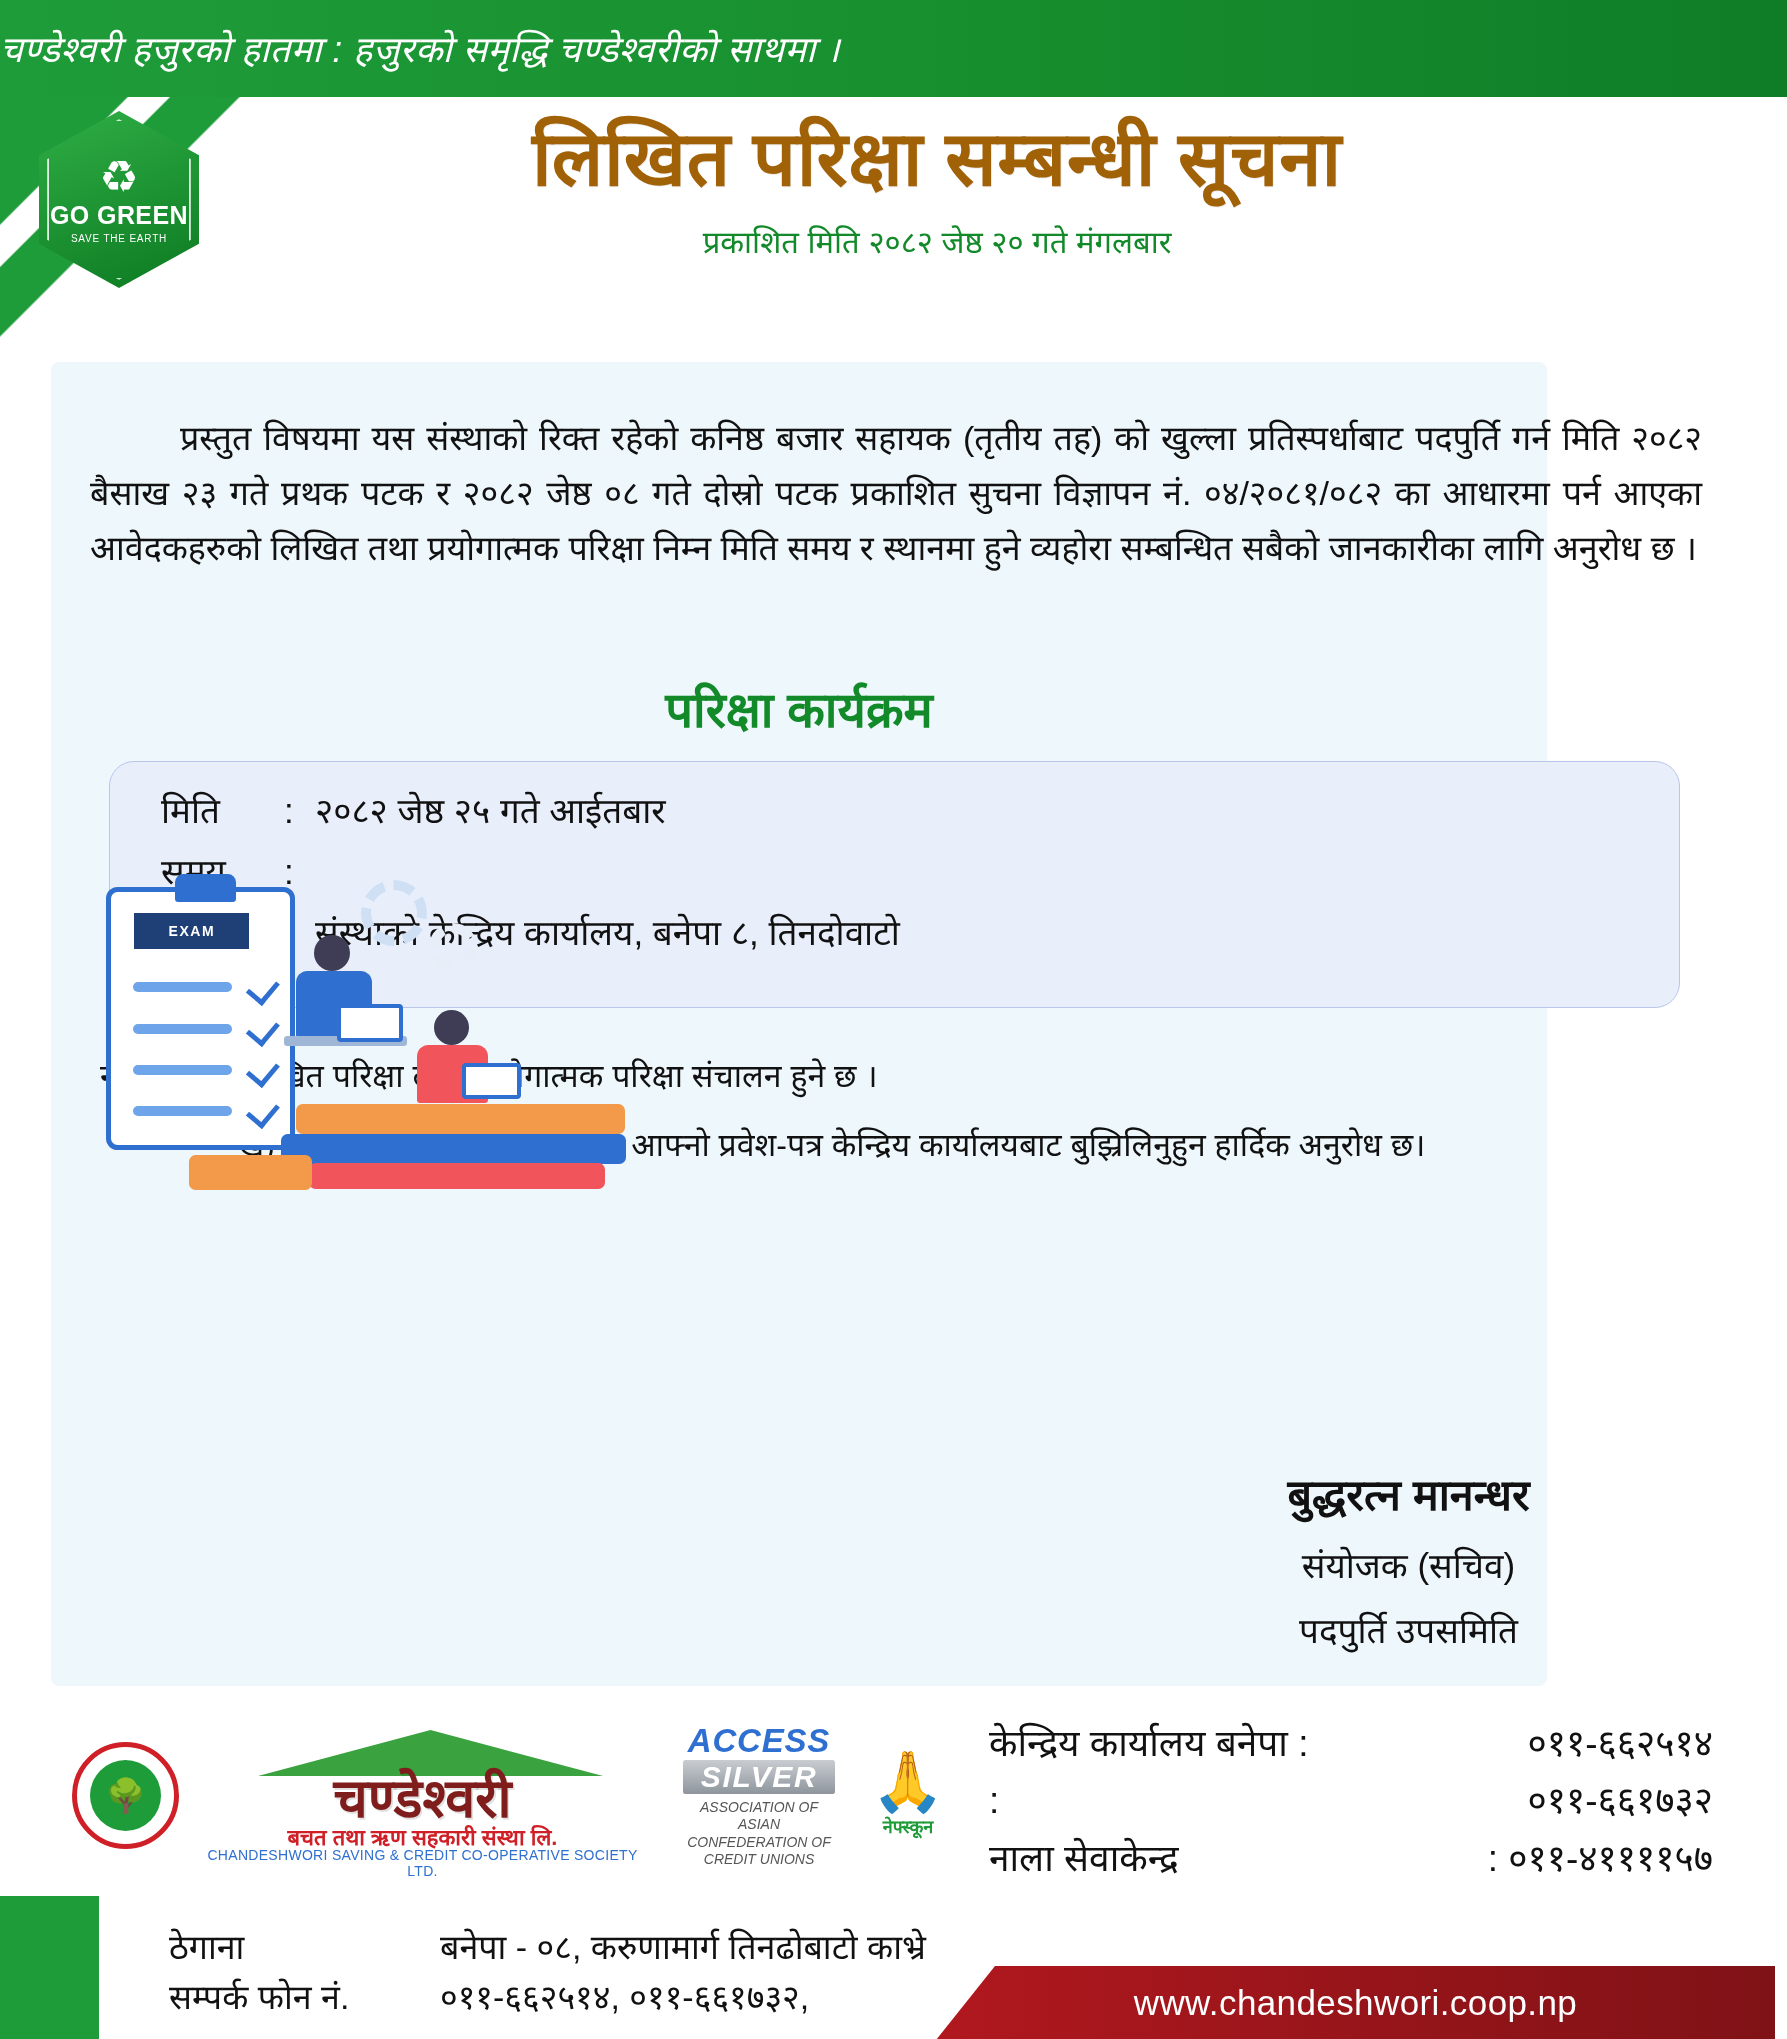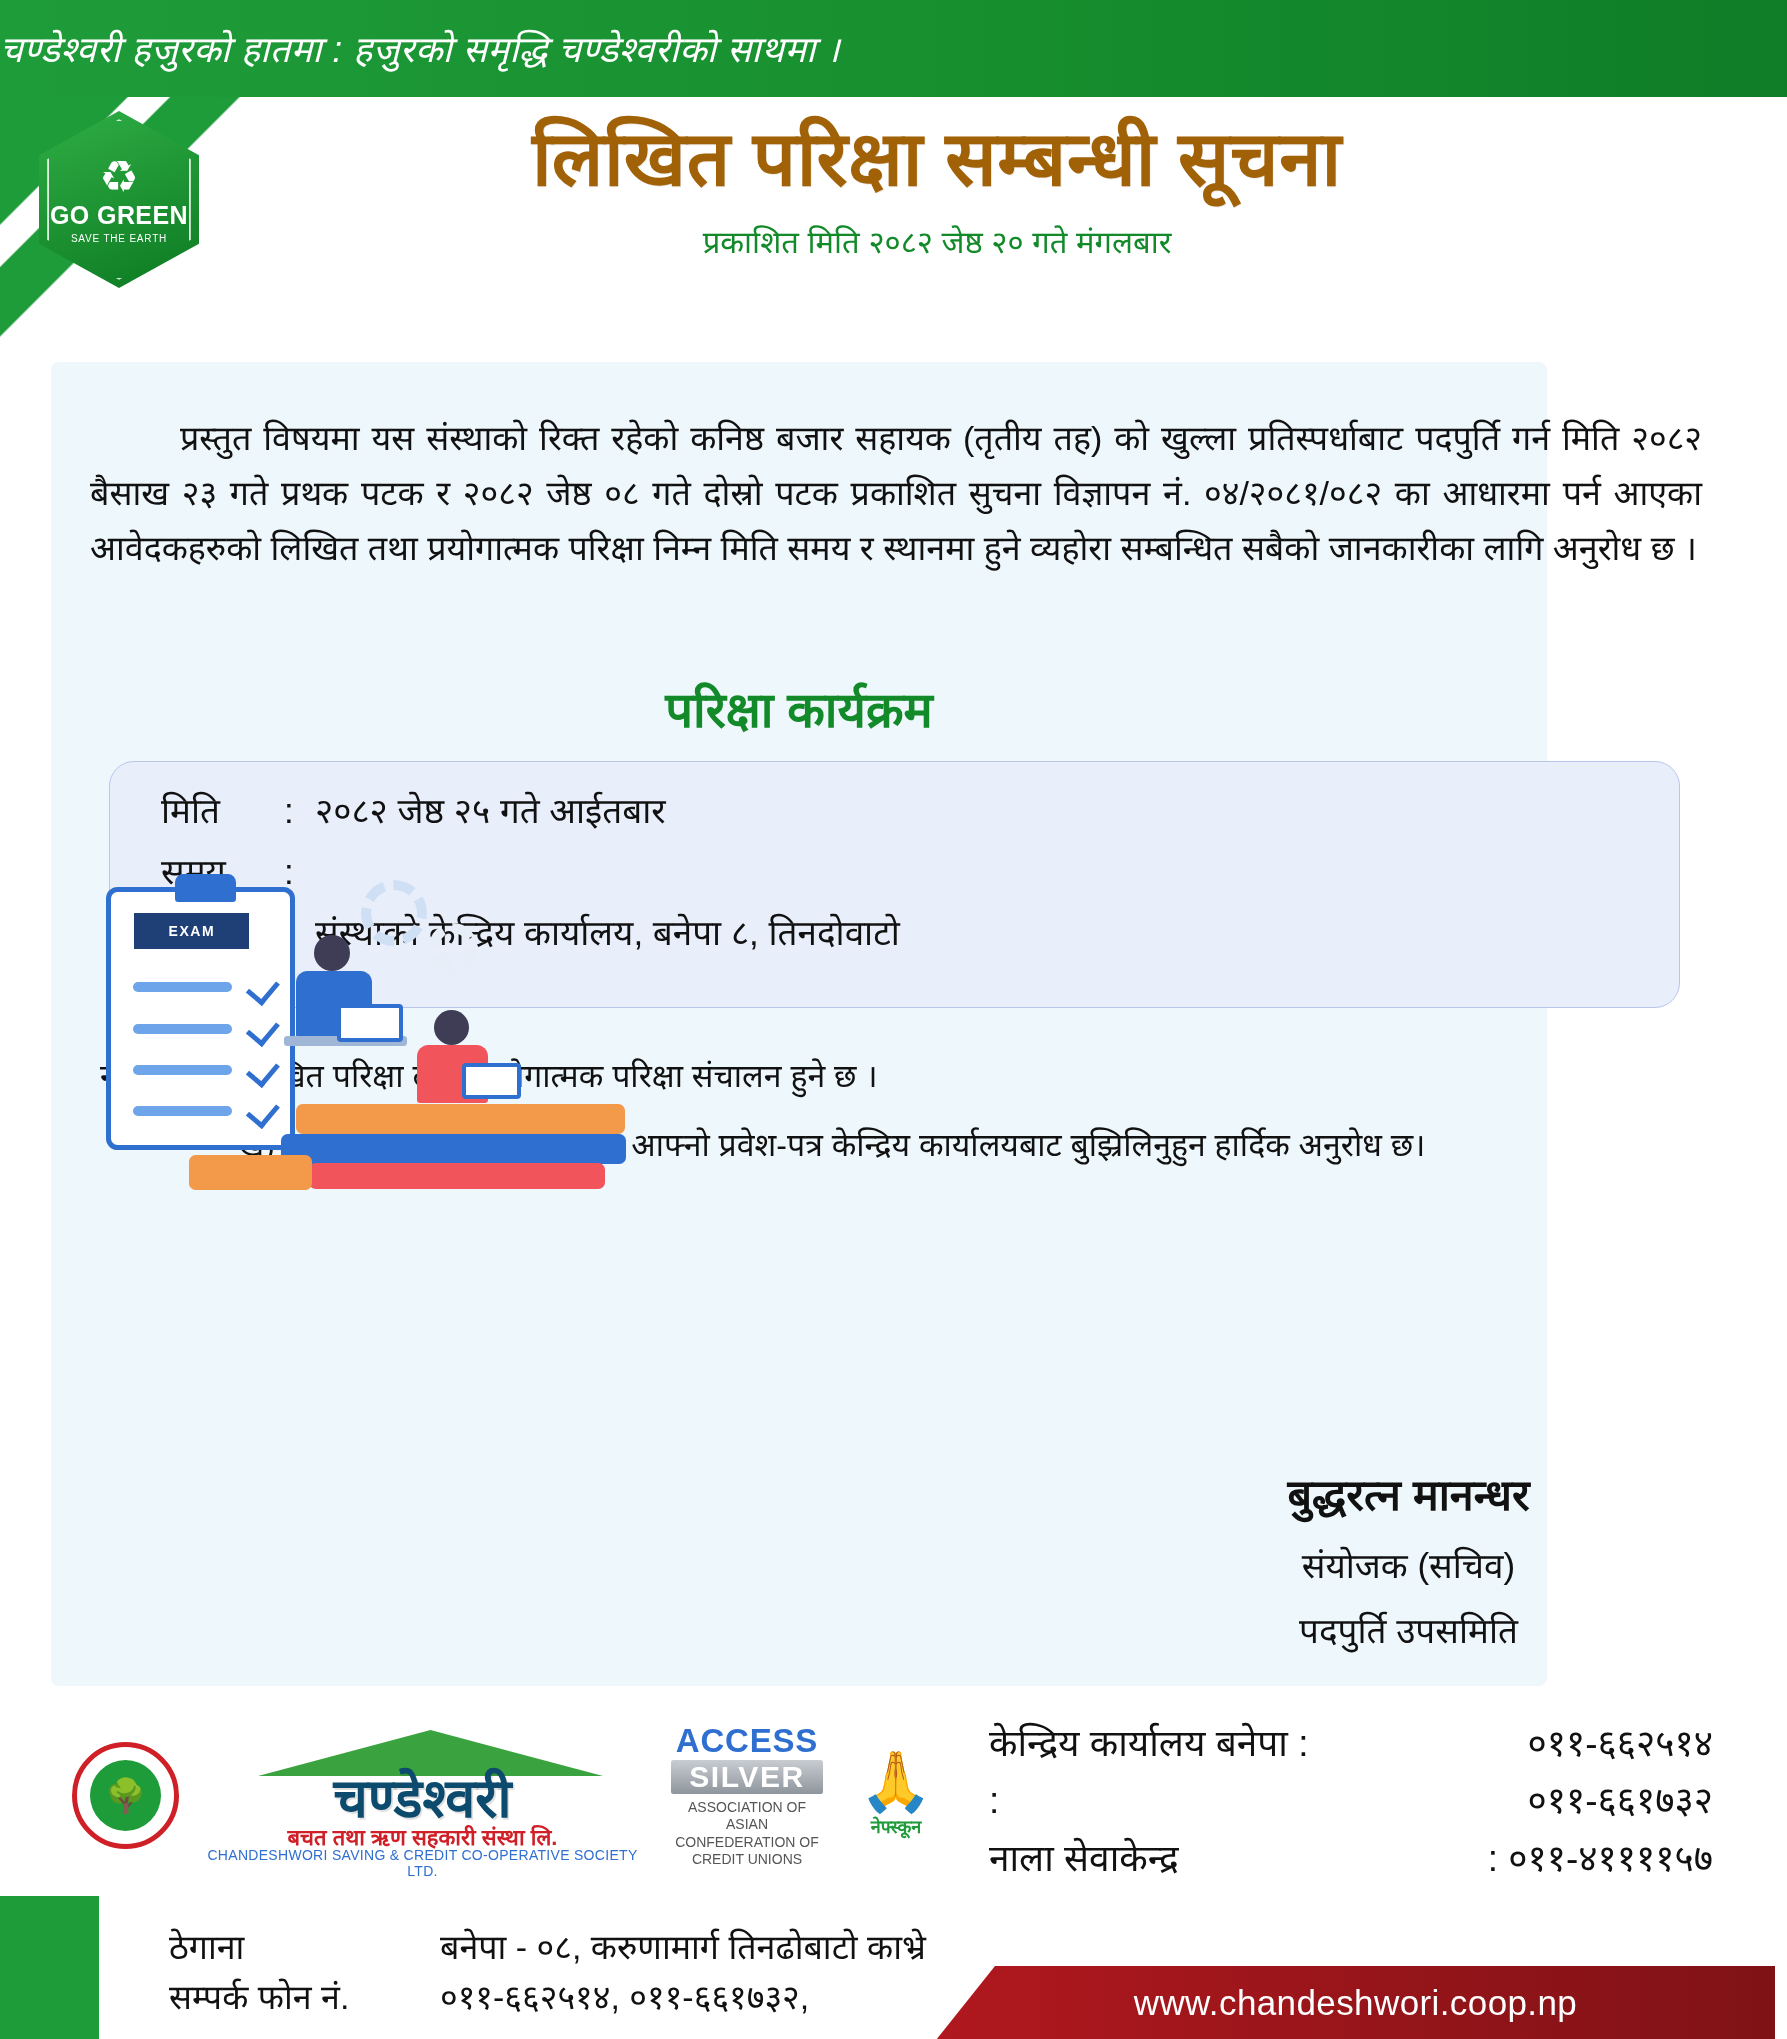--- a/index.html
+++ b/index.html
@@ -255,34 +255,34 @@
   .chand-logo { position: relative; width: 461px; height: 144px; }
   .chand-roof {
     position: absolute; top: 6.6px; left: 66px;
     width: 345px; height: 46px;
     background: #3aa33f;
     clip-path: polygon(50% 0%, 100% 100%, 0% 100%);
   }
   .chand-name {
     position: absolute; top: 35px; left: 0; width: 461px;
     text-align: center;
-    color: #0c4a6e;
+    color: #7f1d1d;
     font-size: 54px;
     font-weight: bold;
     text-shadow: 1.6px 1.6px 0 rgba(0,0,0,0.12);
   }
   .chand-sub1 {
     position: absolute; top: 97px; left: 0; width: 461px;
     text-align: center; color: #cf2027; font-size: 22px; font-weight: bold;
   }
   .chand-sub2 {
     position: absolute; top: 123px; left: 0; width: 461px;
     text-align: center; color: #2f6fd0; font-size: 14px; letter-spacing: 0.3px;
   }
-  .access-logo { width: 152px; text-align: center; margin-left: 18px; }
+  .access-logo { width: 152px; text-align: center; margin-left: 30px; font-style: italic; }
   .access-top { color: #2f6fd0; font-size: 33px; font-weight: bold; letter-spacing: 0.8px; }
   .access-bottom {
     background: linear-gradient(180deg,#c9cdd2,#8e959c);
     color: #ffffff; font-size: 30px; font-weight: bold; letter-spacing: 1.6px;
     border-radius: 2.5px;
   }
   .access-note { font-size: 14px; color: #555; margin-top: 4.1px; line-height: 1.25; }
   .nefscun { width: 123px; text-align: center; margin-left: 11.5px; }
   .nefscun-icon { font-size: 59px; color: #1a3f8f; line-height: 1; }
   .nefscun-text { color: #1f9c3a; font-size: 18px; font-weight: bold; margin-top: 1.6px; }

